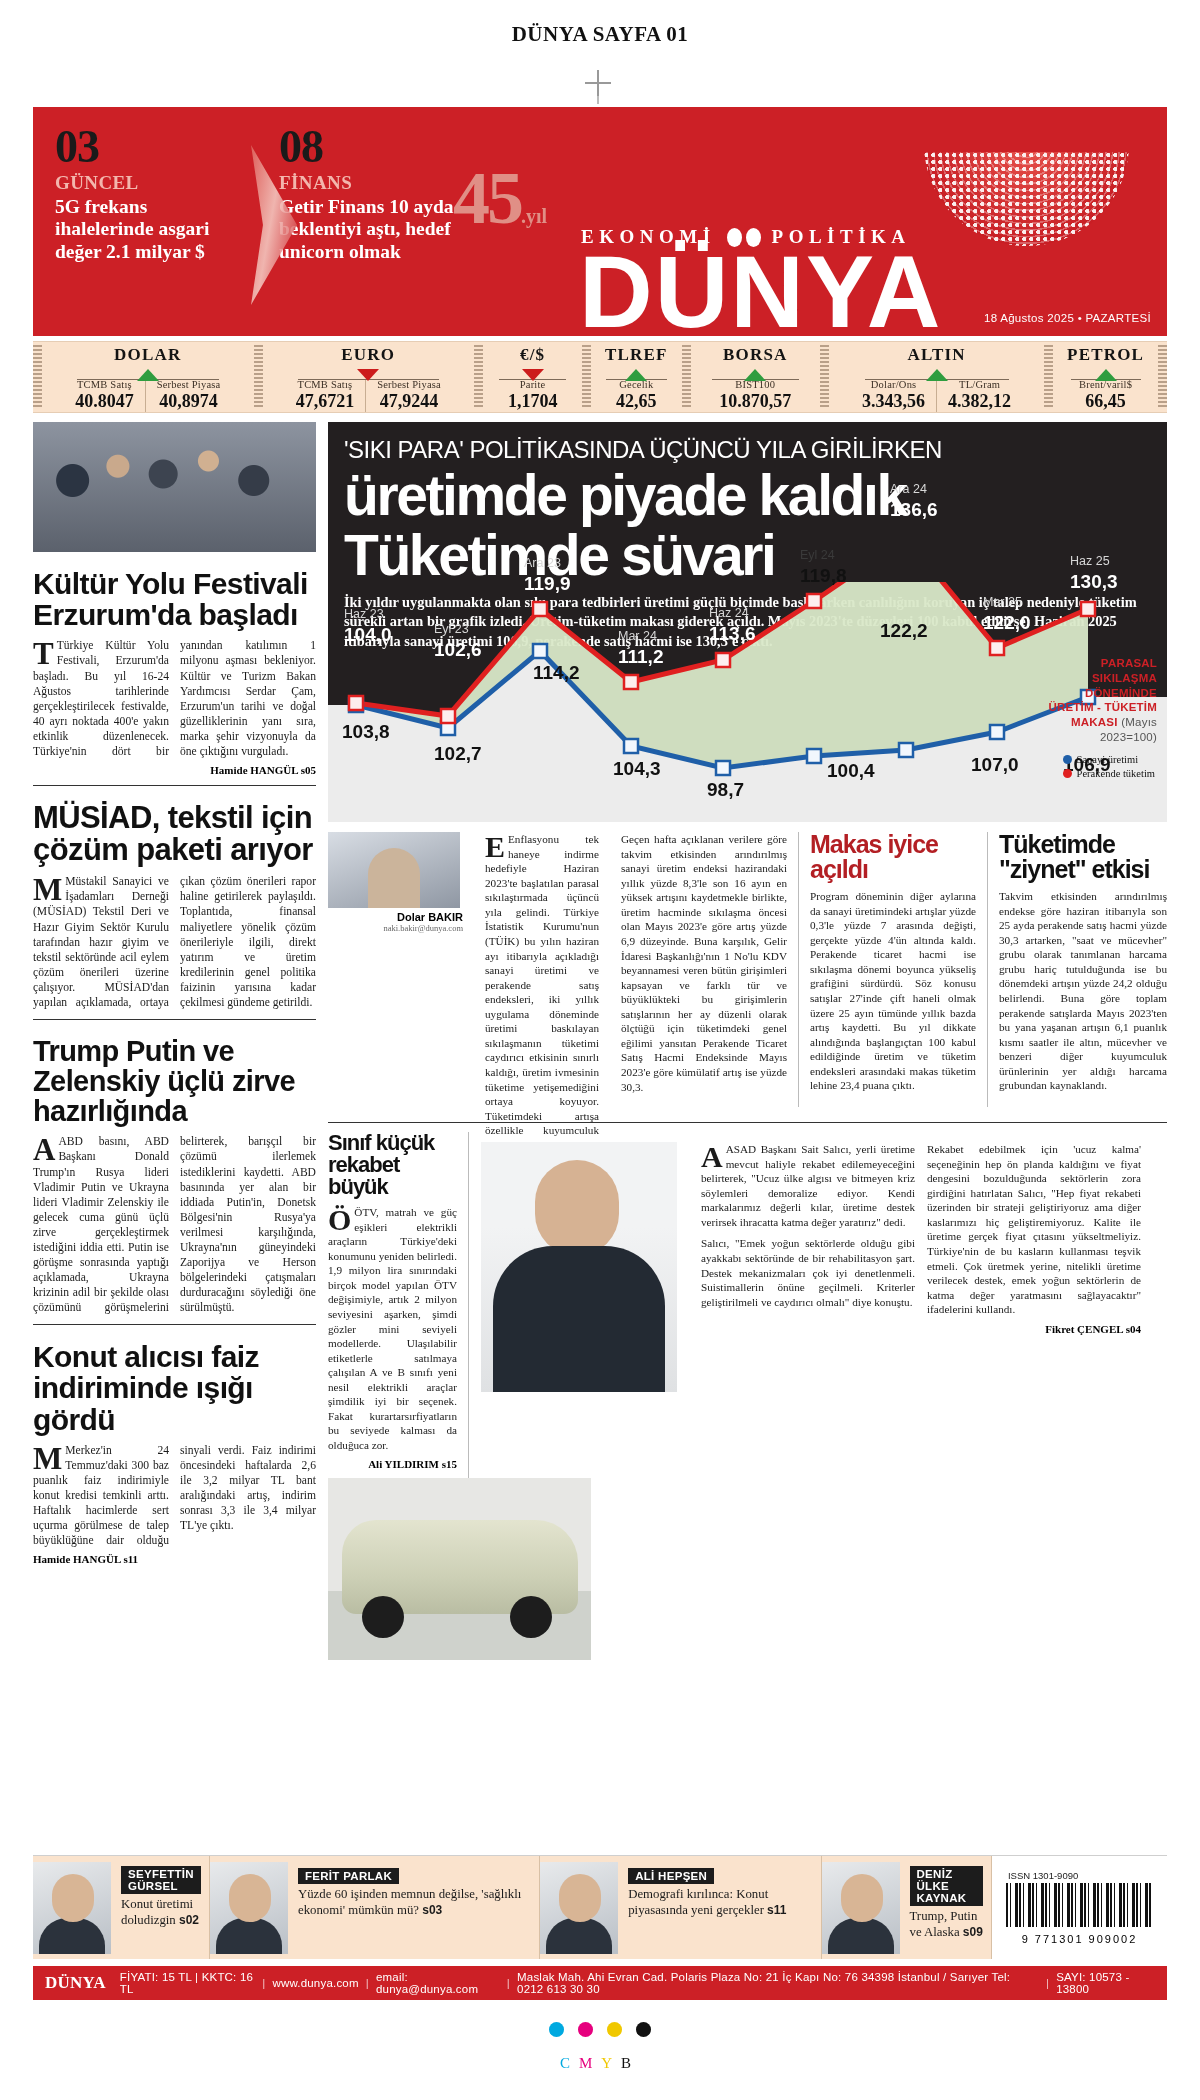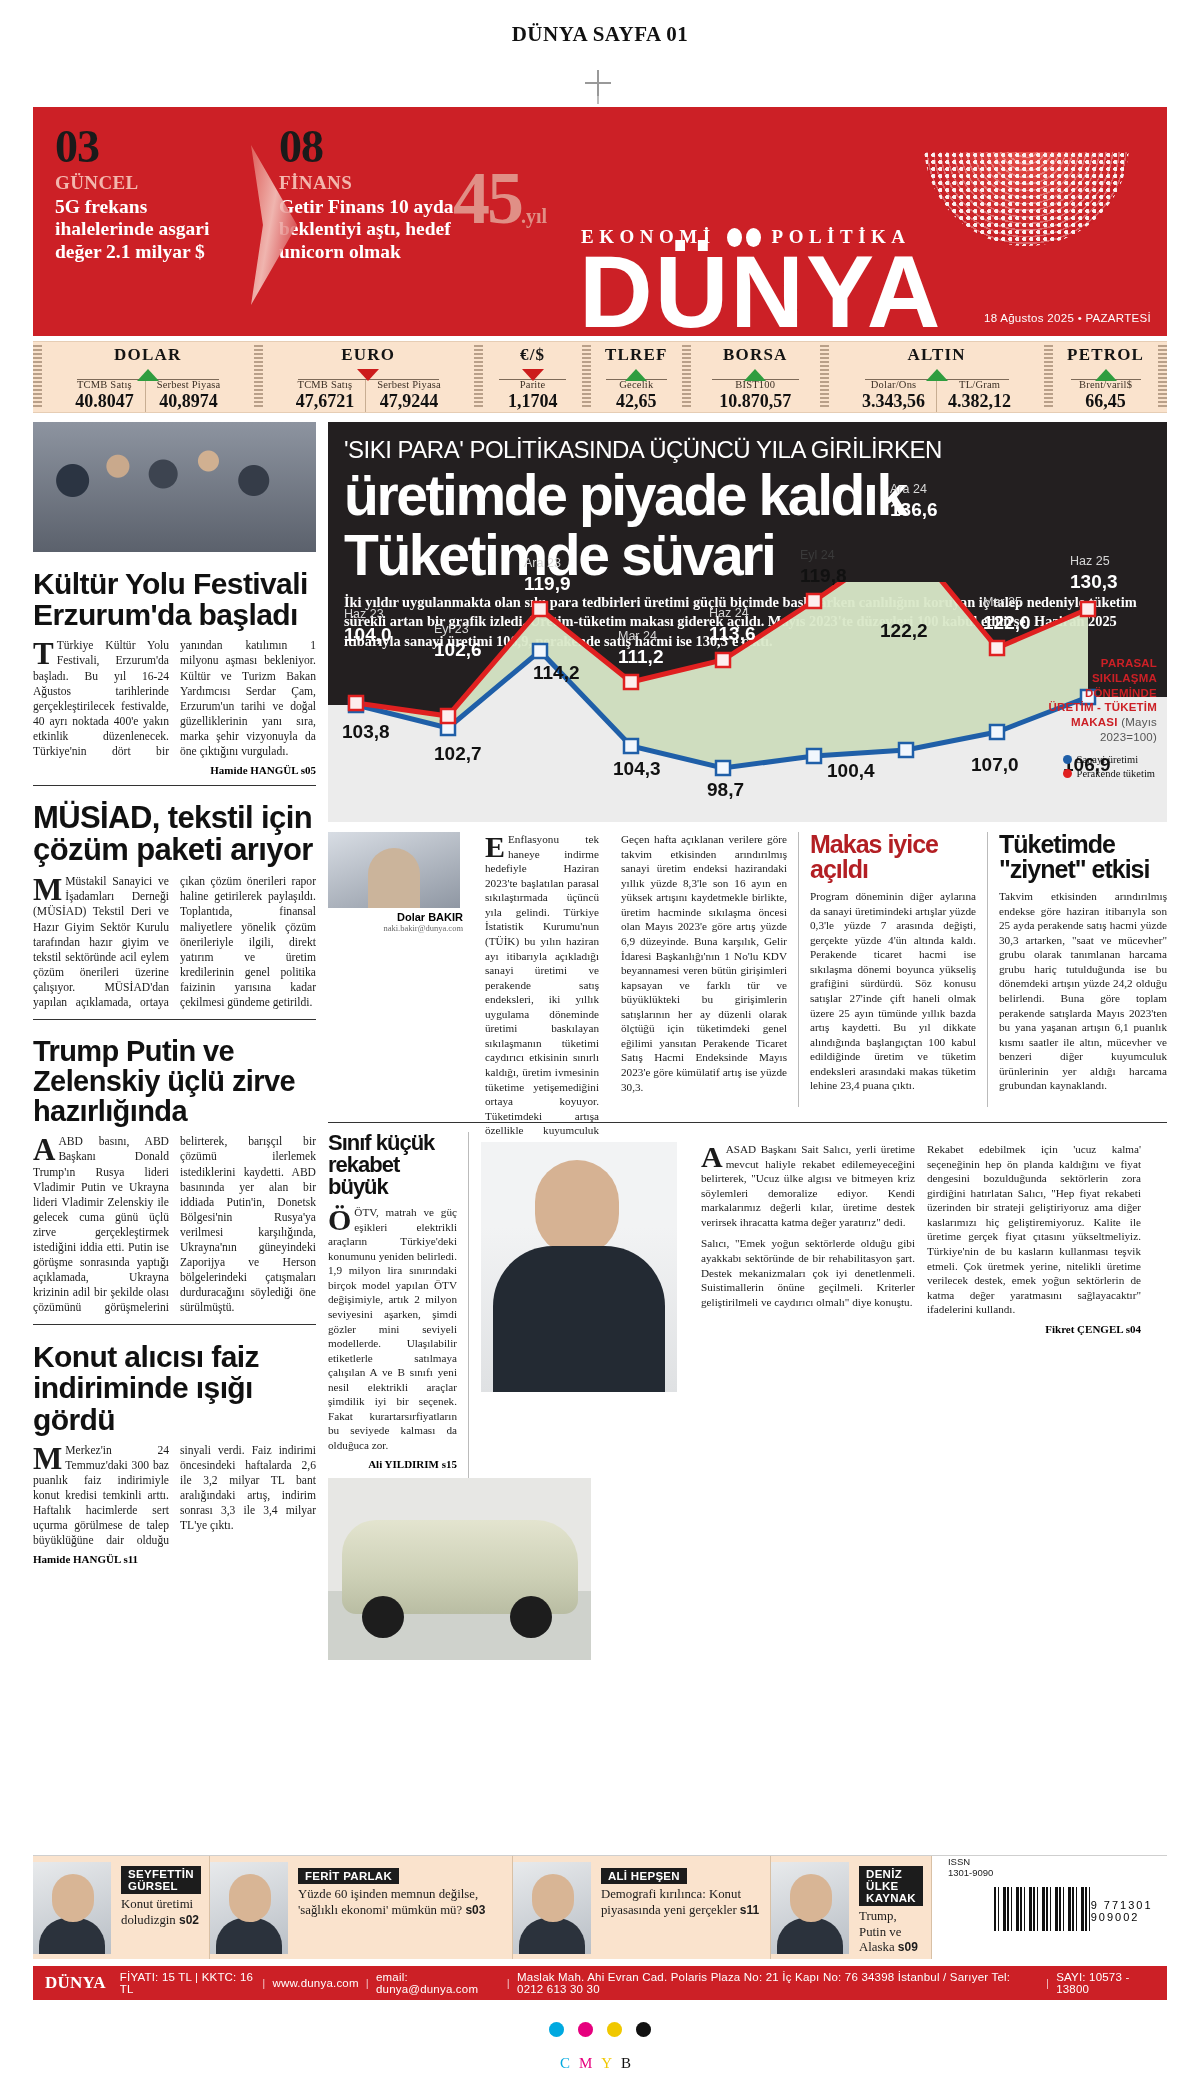--- a/index.html
+++ b/index.html
@@ -263,21 +263,21 @@
   .cb-photo:after{ content:""; position:absolute; left:19px; top:12px; width:42px; height:48px; border-radius:22px; background:#d8b595; }
   .cb-photo:before{ content:""; position:absolute; left:6px; top:56px; width:66px; height:46px; background:#2b323c; border-radius:28px 28px 0 0; }
   .cb-txt { padding:4px 8px 0 10px; }
   .cb-name {
     display:inline-block; background:#1c1c1c; color:#fff;
     font-family:"Liberation Sans", sans-serif; font-weight:700; font-size:11.5px;
     padding:2px 7px; letter-spacing:.3px;
   }
   .cb-line { font-family:"Liberation Serif", serif; font-size:12.8px; color:#1b1b1b; line-height:1.22; margin-top:3px; }
   .cb-line b { font-family:"Liberation Sans", sans-serif; font-size:12px; }
-  .barcodebox { flex:0 0 176px; display:flex; flex-direction:row; justify-content:center; align-items:center; border-left:1px solid #d8c0a5; background:#fff; }
+  .barcodebox { flex:0 0 176px; display:flex; flex-direction:column; justify-content:center; align-items:center; border-left:1px solid #d8c0a5; background:#fff; }
   .issn { font-family:"Liberation Sans", sans-serif; font-size:9.5px; color:#222; align-self:flex-start; margin-left:16px; }
   .bars { width:146px; height:44px; margin-top:2px;
     background: repeating-linear-gradient(to right,#111 0 2px,#fff 2px 4px,#111 4px 5px,#fff 5px 9px,#111 9px 12px,#fff 12px 13px); }
   .barnum { font-family:"Liberation Sans", sans-serif; font-size:11px; letter-spacing:2px; margin-top:6px; }
 
   
   .footer {
     position:absolute; left:33px; top:1966px; width:1134px; height:34px;
     background:#cc2026; color:#fff; display:flex; align-items:center; padding:0 12px;
     font-family:"Liberation Sans", sans-serif; font-size:11.5px; letter-spacing:.2px;

